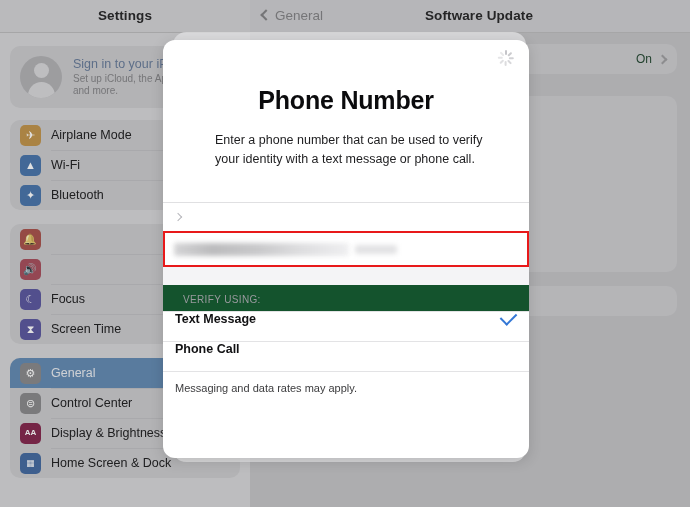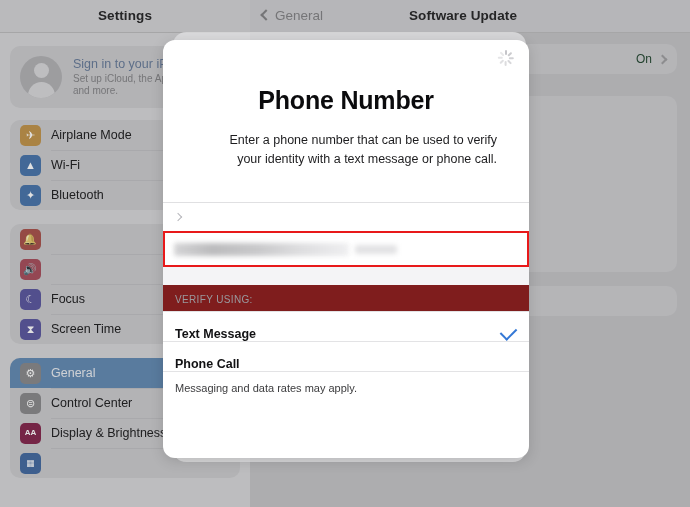--- a/index.html
+++ b/index.html
@@ -47,21 +47,21 @@
   }
   .topbar-title {
     position: absolute;
     top: 8px;
     font-size: 13.5px;
     font-weight: bold;
     color: #2a2a2d;
     letter-spacing: 0.1px;
   }
   #settings-title { left: 0; width: 250px; text-align: center; }
-  #sw-title { left: 159px; font-size: 13.5px; }
+  #sw-title { left: 175px; font-size: 13.5px; }
   #back-general {
     position: absolute;
     left: 12px;
     top: 8px;
     font-size: 13.5px;
     color: #85858a;
     display: flex;
     align-items: center;
     gap: 5px;
   }
@@ -280,21 +280,21 @@
   }
   #modal-title {
     text-align: center;
     font-size: 25px;
     font-weight: bold;
     color: #0b0b0d;
     padding-top: 46px;
     letter-spacing: -0.2px;
   }
   #modal-sub {
-    text-align: right;
+    text-align: left;
     font-size: 12.5px;
     color: #1d1d1f;
     line-height: 19px;
     padding: 16px 32px 0 32px;
     margin-left: 20px;
   }
   #country-row {
     margin-top: 33px;
     height: 28px;
     display: flex;
@@ -343,27 +343,27 @@
     filter: blur(2.4px);
   }
   #verify-gap {
     height: 18px;
     background: #f4f4f6;
   }
   #verify-label {
     font-size: 10px;
     color: #9a9a9f;
     letter-spacing: 0.35px;
-    padding: 9px 0 6px 12px;
-    background: #7f1d1d;
+    padding: 9px 0 6px 20px;
+    background: #14532d;
   }
   .opt-row {
     height: 29px;
     display: flex;
-    align-items: flex-end;
+    align-items: flex-start;
     padding: 0 13px 0 12px;
     border-top: 1px solid #e3e3e5;
   }
   .opt-label {
     font-size: 12.5px;
     font-weight: bold;
     color: #111113;
     flex: 1 1 auto;
   }
   .checkmark {
@@ -451,20 +451,21 @@
         <div class="row">
           <span class="sq" style="background:#8a8a8f">⊜</span>
           <span class="row-label">Control Center</span>
         </div>
         <div class="row">
           <span class="sq" style="background:#be185d;font-size:8px;font-weight:bold">AA</span>
           <span class="row-label">Display &amp; Brightness</span>
         </div>
         <div class="row">
           <span class="sq" style="background:#2b6fd0;font-size:9px">▦</span>
+          <span class="row-label">Home Screen &amp; Dock</span>
         </div>
       </div>
     </div>
 
     <div id="detail">
       <div class="d-card">
         <span class="d-val">On</span>
         <span class="chev-right"></span>
       </div>
       <div class="d-big">

